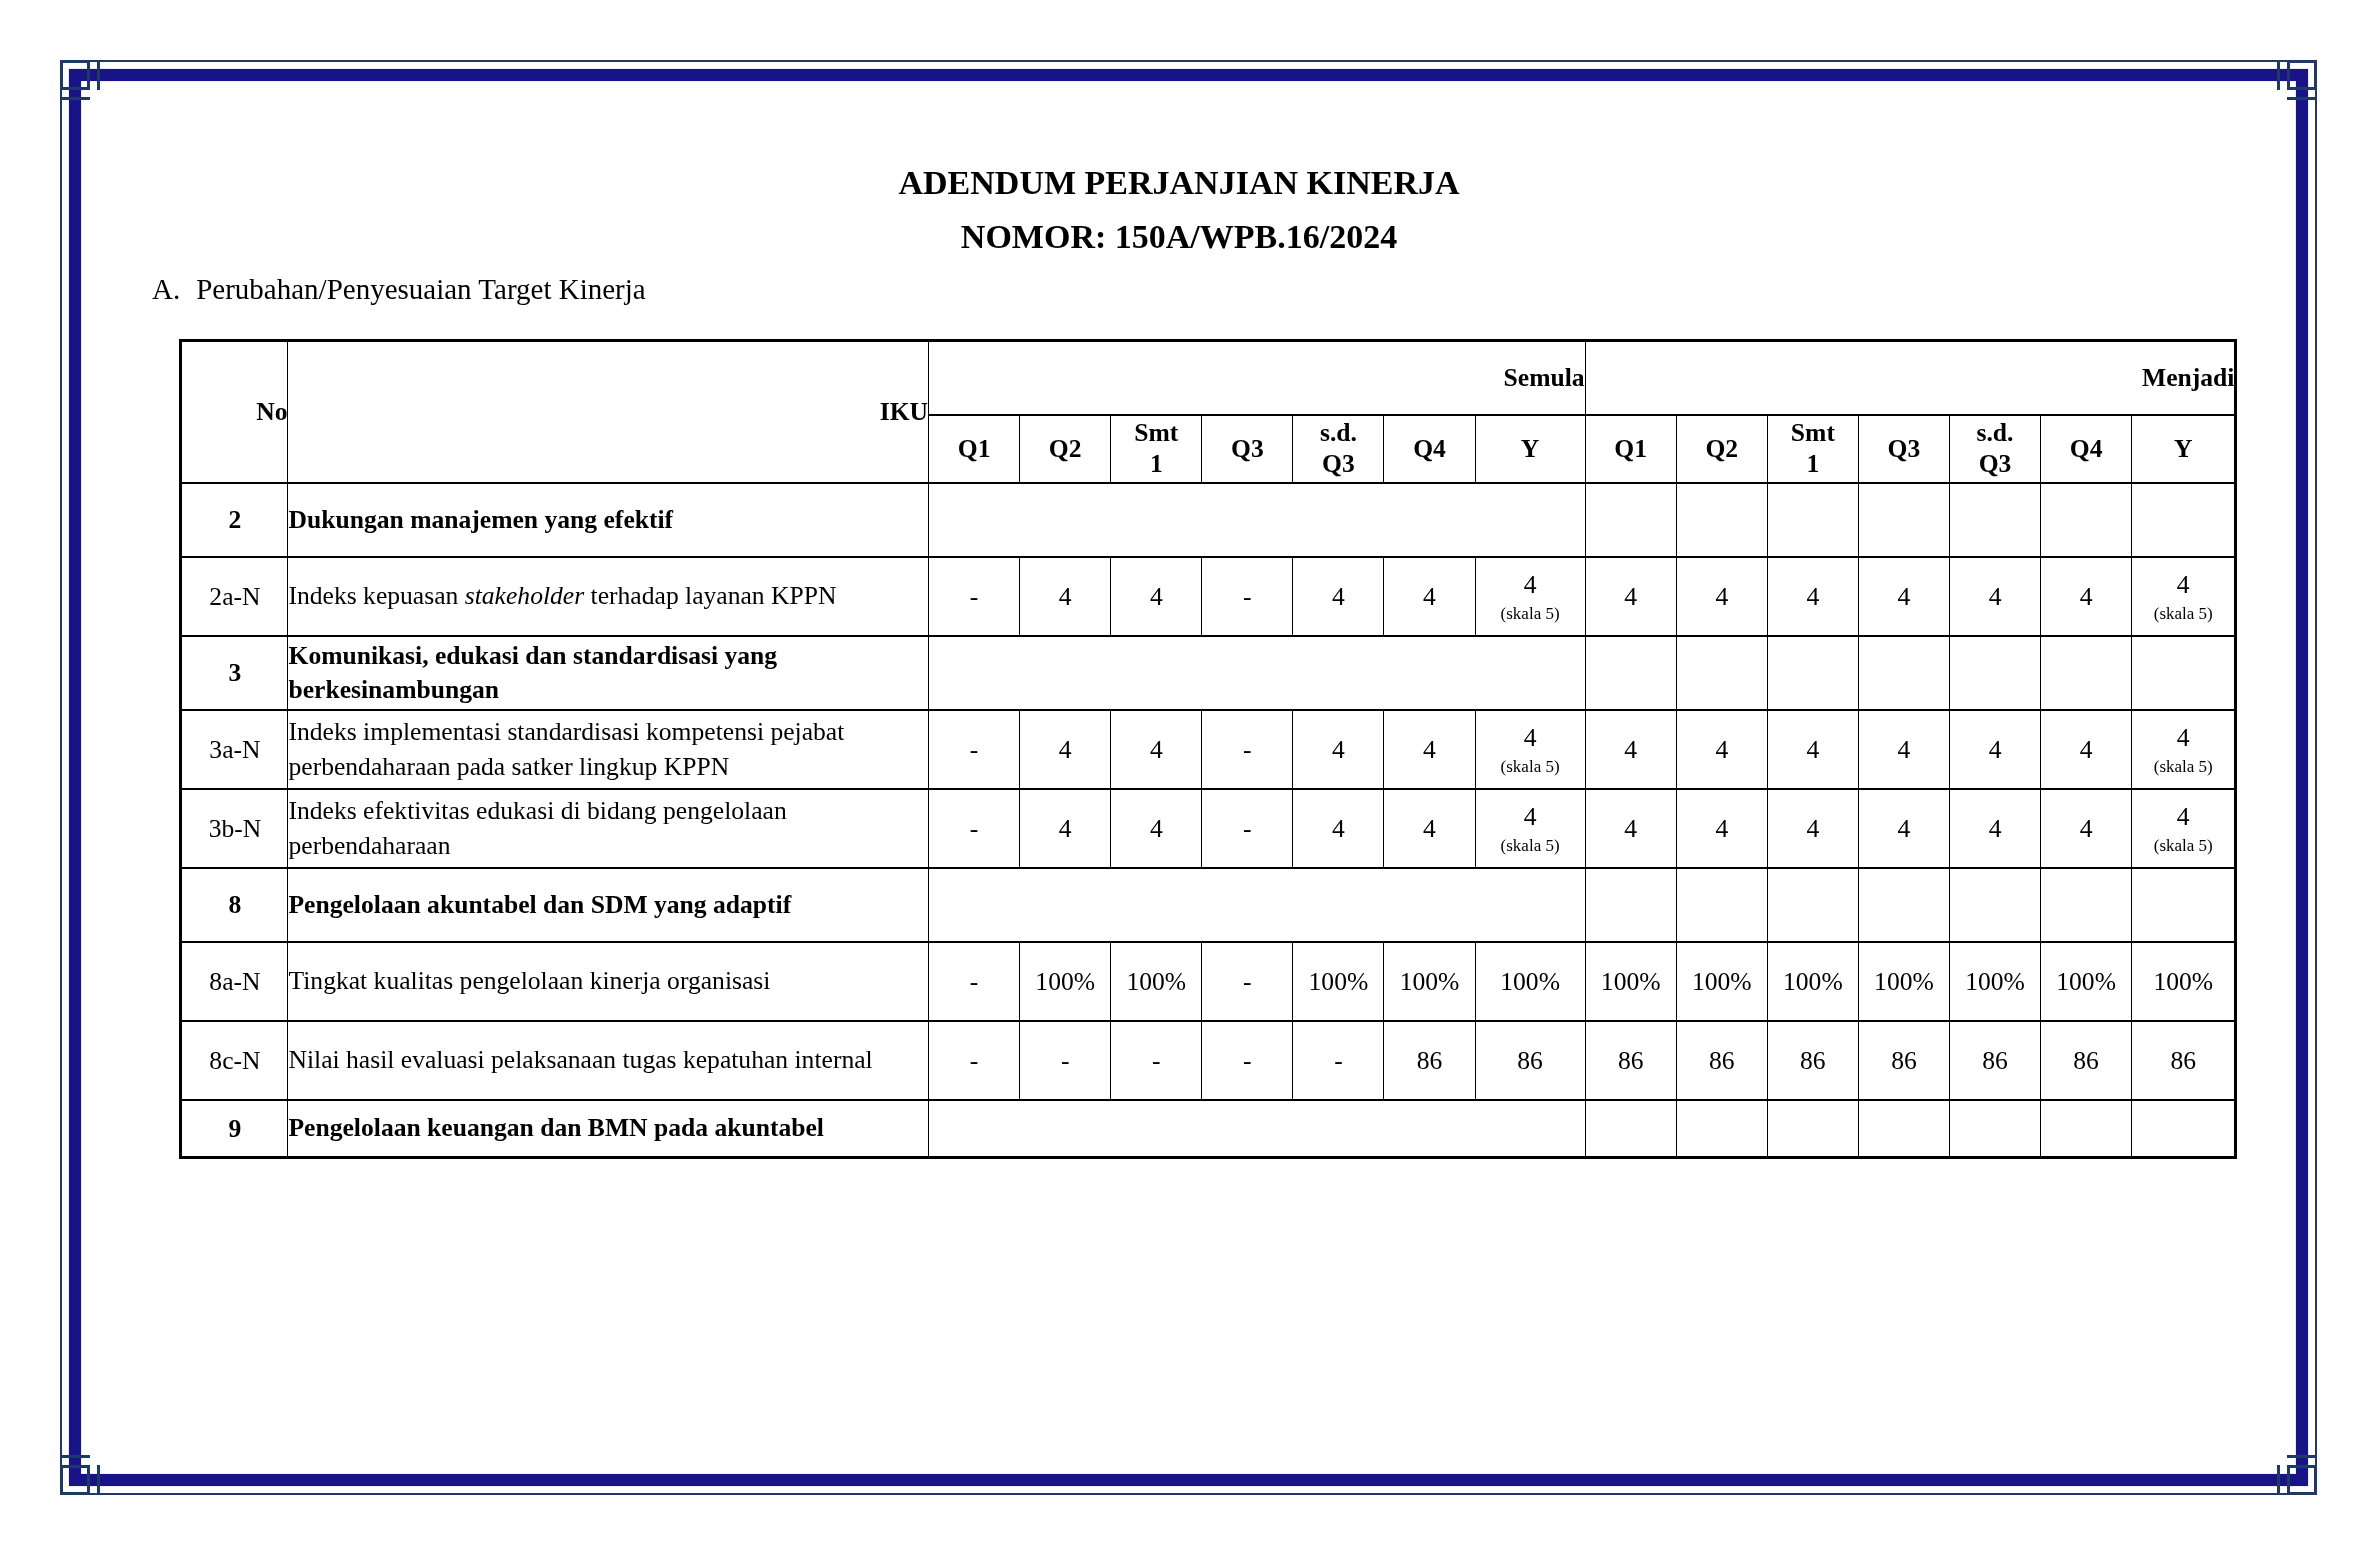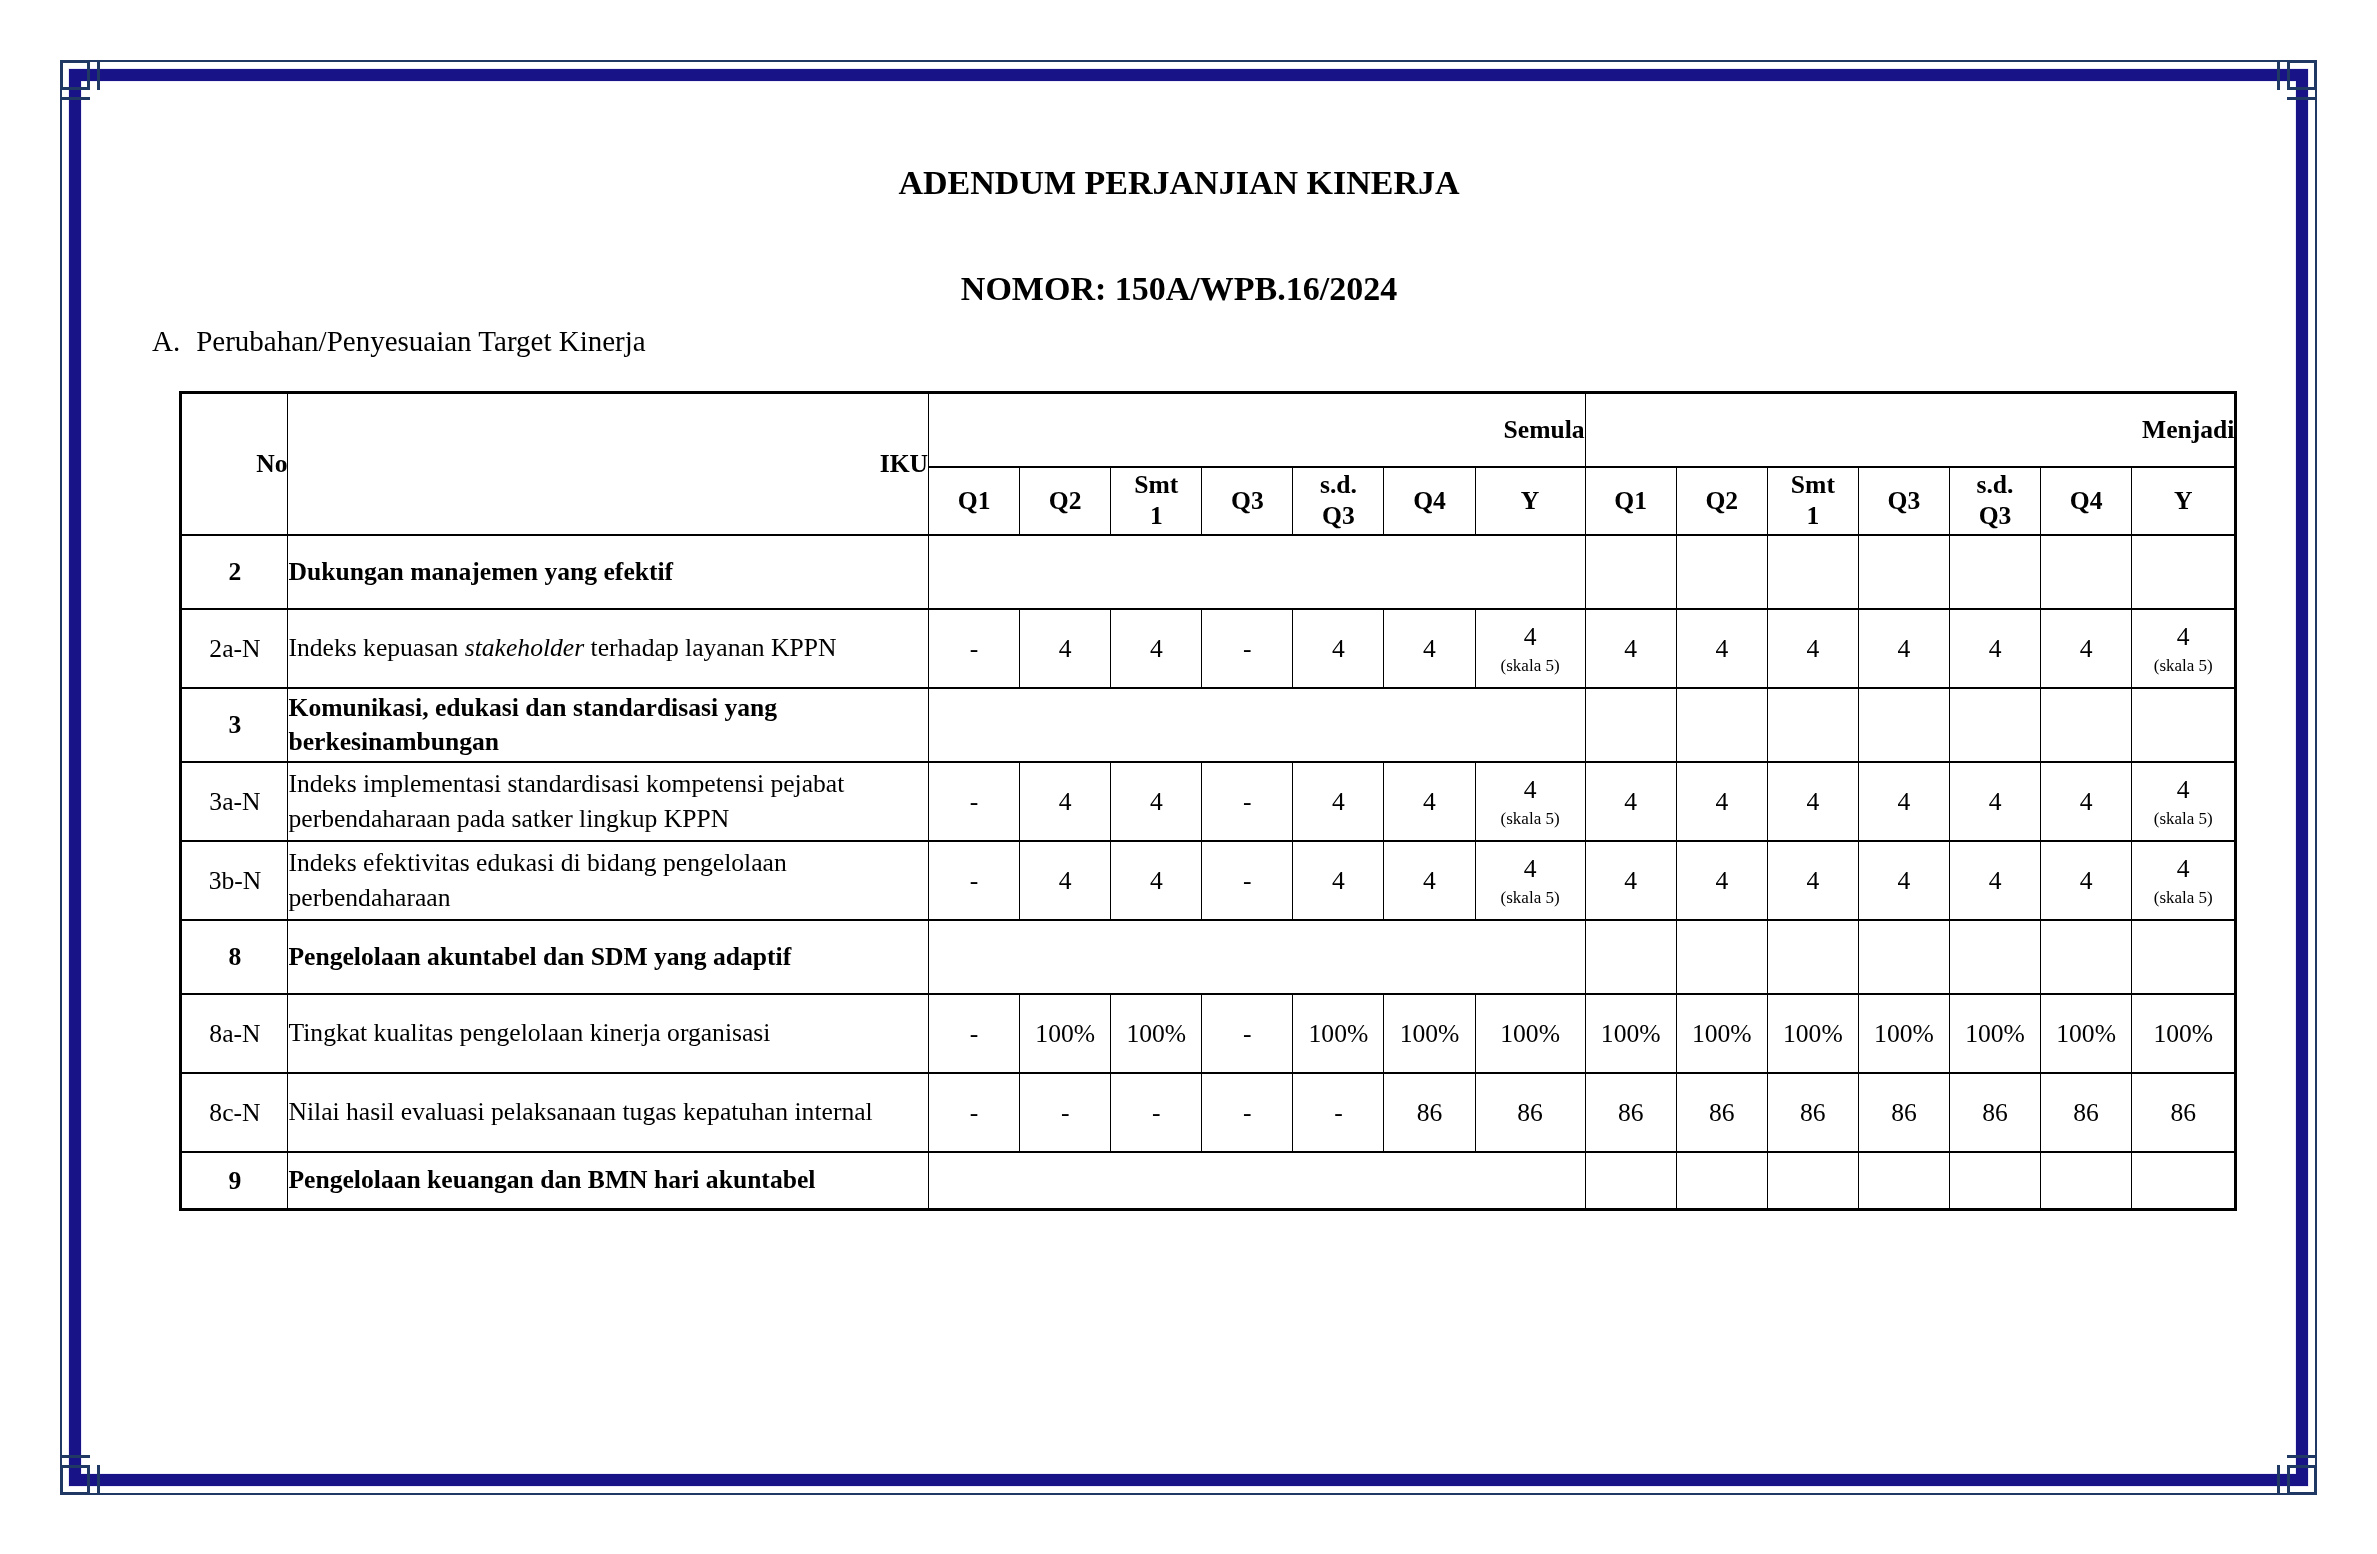--- a/index.html
+++ b/index.html
@@ -23,21 +23,21 @@
   .corner .sq{position:absolute;left:0;top:0;width:30px;height:30px;border:3px solid var(--line);box-sizing:border-box;}
   .corner .vbar{position:absolute;left:37px;top:0;width:3px;height:30px;background:var(--line);}
   .corner .hbar{position:absolute;left:0;top:37px;width:30px;height:3px;background:var(--line);}
   .corner.tl{left:60px;top:60px;}
   .corner.tr{right:60px;top:60px;transform:rotate(90deg);}
   .corner.br{right:60px;bottom:60px;transform:rotate(180deg);}
   .corner.bl{left:60px;bottom:60px;transform:rotate(270deg);}
   
   .content{position:absolute;left:152px;right:171px;top:0;}
   .doc-title{margin:166px 0 0;text-align:center;font-size:34px;font-weight:bold;line-height:1;}
-  .doc-number{margin:72px 0 0;text-align:center;font-size:34px;font-weight:bold;line-height:1;}
+  .doc-number{margin:20px 0 0;text-align:center;font-size:34px;font-weight:bold;line-height:1;}
   .doc-paragraph{margin:48px 0 0;font-size:29px;line-height:1.42;text-align:justify;text-indent:122px;}
   .doc-section{margin:17px 0 0;font-size:29px;line-height:1.3;}
   .doc-section .sec-label{margin-right:16px;}
   
   table.perf{
     margin:30.5px 0 0 27.4px;border-collapse:collapse;table-layout:fixed;
     width:2058px;font-size:25.6px;border:3px solid #000;
   }
   table.perf th,table.perf td{
     border-style:solid;border-color:#000;border-width:2.4px 1.2px;
@@ -402,21 +402,21 @@
             </td>
             <td class="cell-val">
               <div class="val">86</div>
             </td>
             <td class="cell-val">
               <div class="val">86</div>
             </td>
           </tr>
           <tr class="row-category">
             <td class="cell-no">9</td>
-            <td class="cell-iku">Pengelolaan keuangan dan BMN hari akuntabel</td>
+            <td class="cell-iku">Pengelolaan keuangan dan BMN pada akuntabel</td>
             <td class="cell-val" colspan="7"></td>
             <td class="cell-val"></td>
             <td class="cell-val"></td>
             <td class="cell-val"></td>
             <td class="cell-val"></td>
             <td class="cell-val"></td>
             <td class="cell-val"></td>
             <td class="cell-val"></td>
           </tr>
         </tbody>

